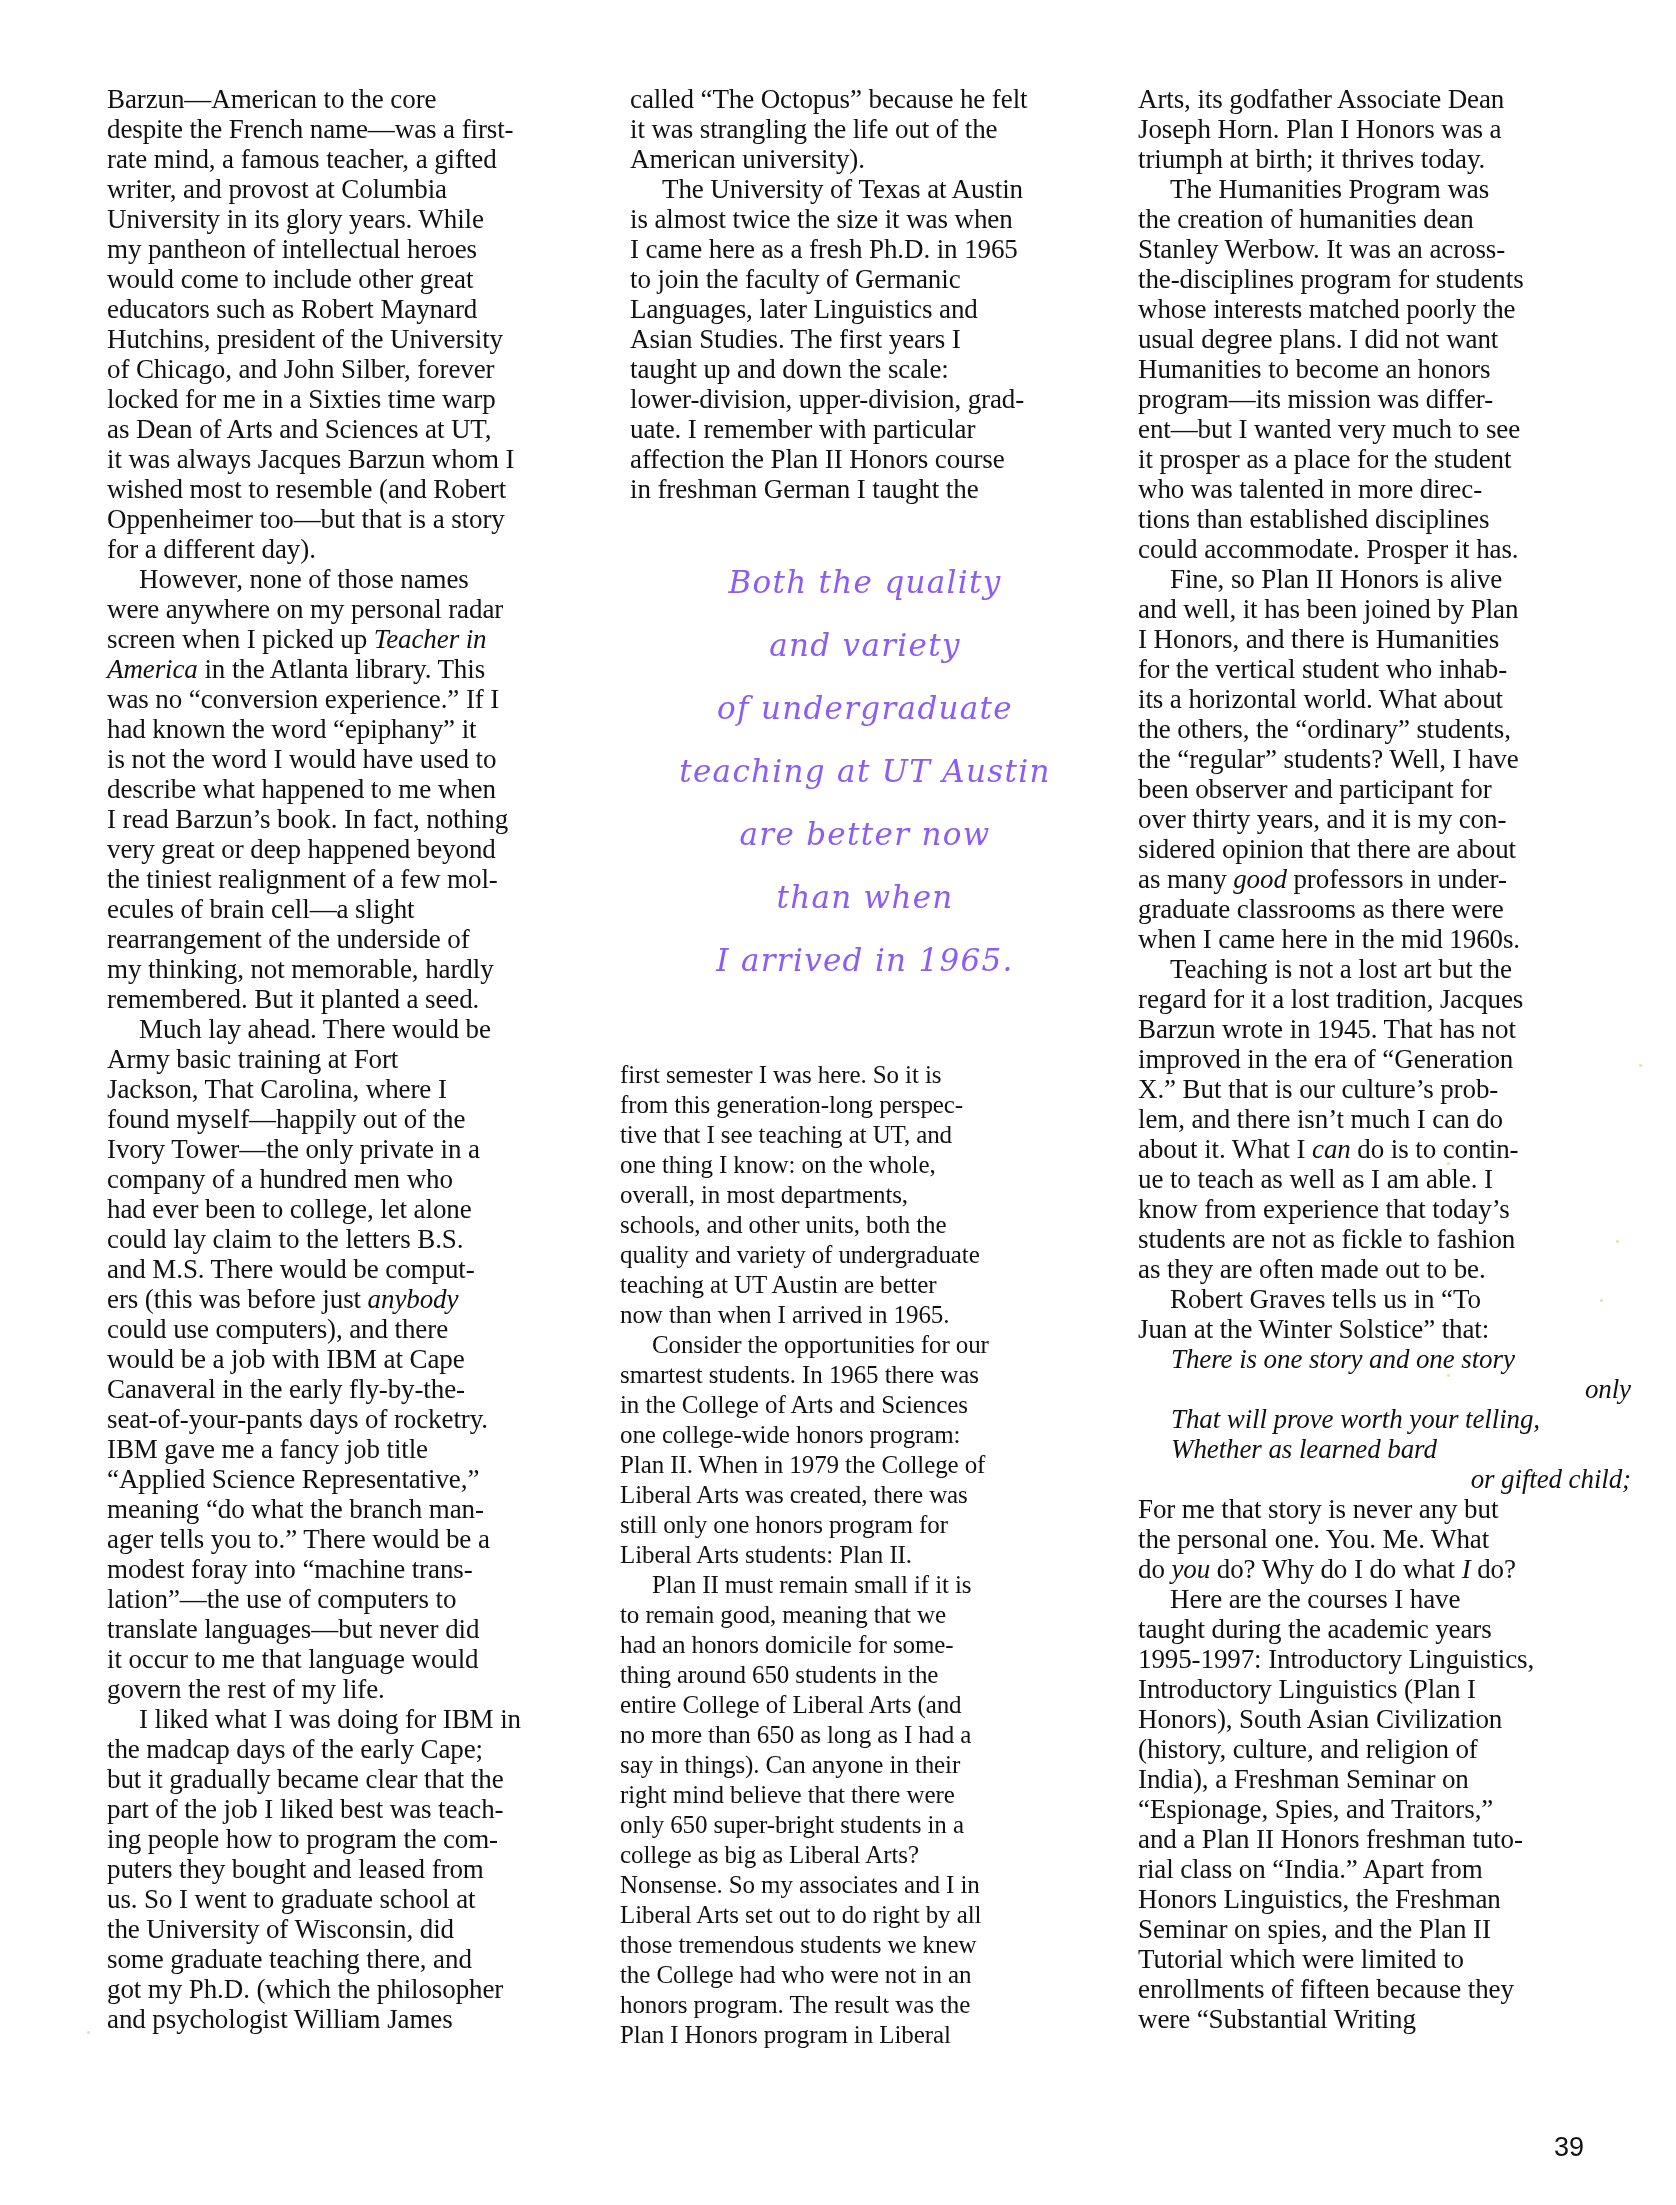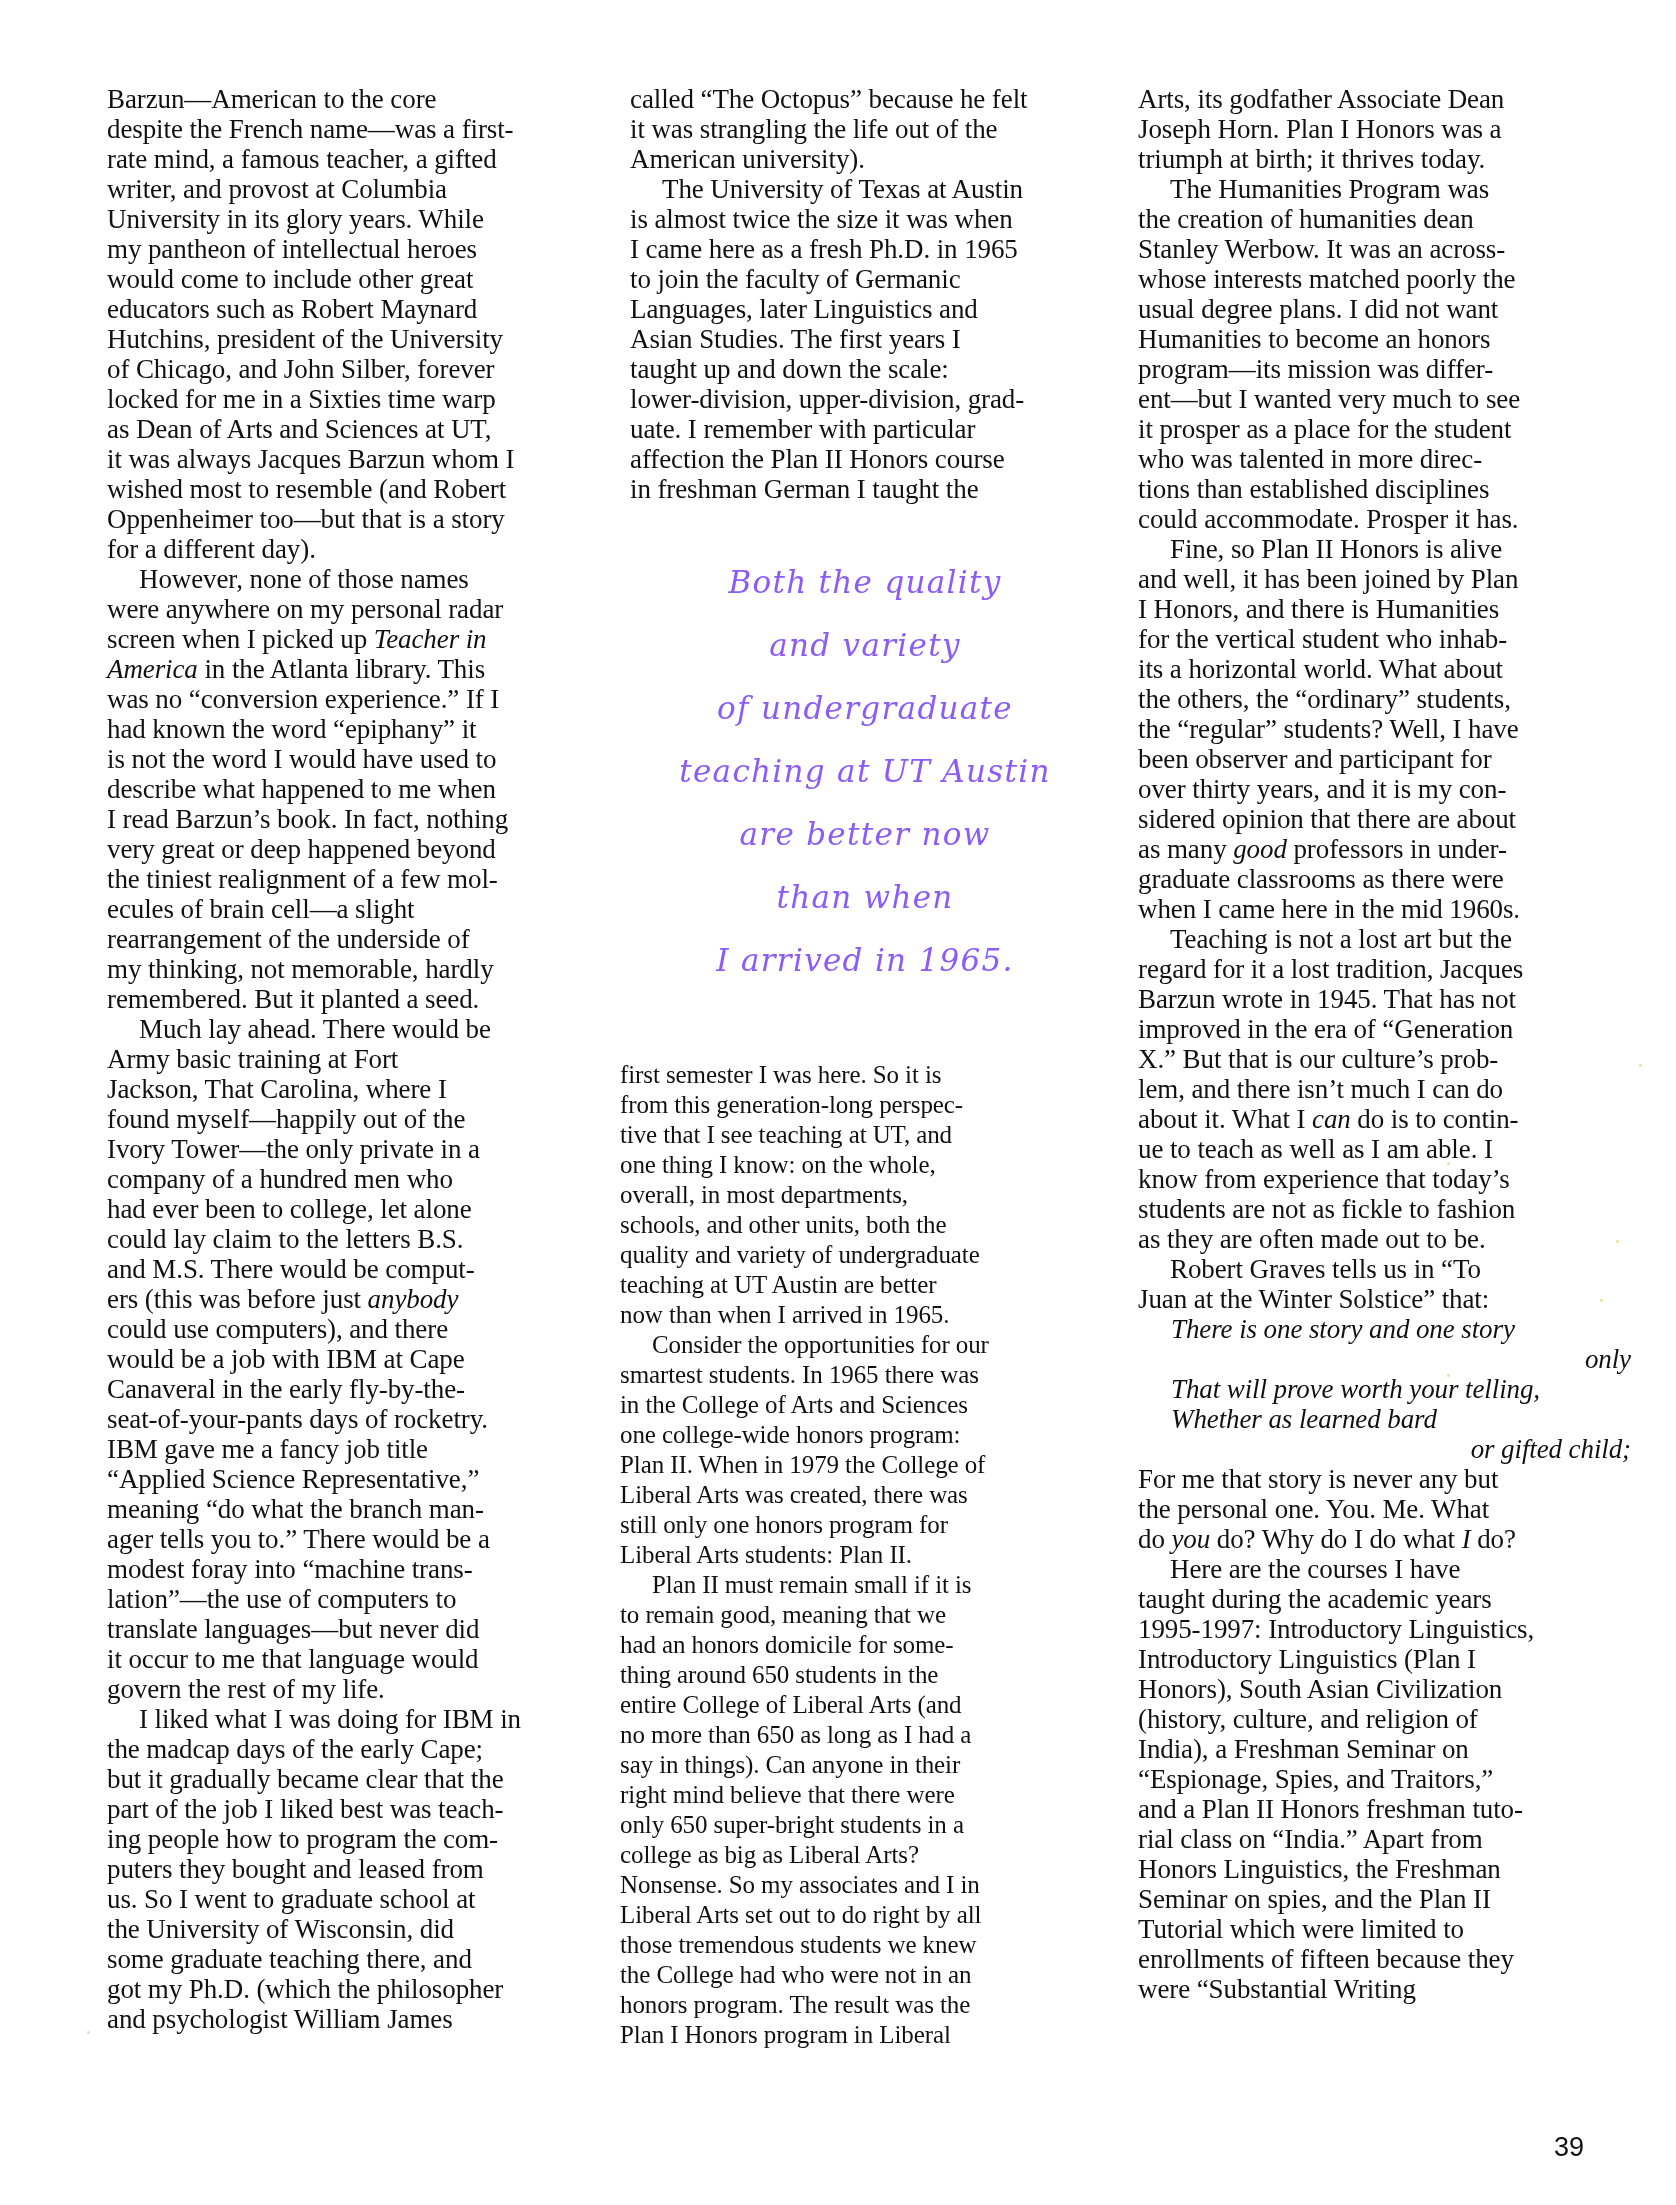--- a/index.html
+++ b/index.html
@@ -222,20 +222,21 @@
       <span class="line">Plan I Honors program in Liberal</span>
     </div>
 
   <div class="column col-3">
       <span class="line">Arts, its godfather Associate Dean</span>
       <span class="line">Joseph Horn. Plan I Honors was a</span>
       <span class="line">triumph at birth; it thrives today.</span>
       <span class="line indent">The Humanities Program was</span>
       <span class="line">the creation of humanities dean</span>
       <span class="line">Stanley Werbow. It was an across-</span>
+      <span class="line">the-disciplines program for students</span>
       <span class="line">whose interests matched poorly the</span>
       <span class="line">usual degree plans. I did not want</span>
       <span class="line">Humanities to become an honors</span>
       <span class="line">program—its mission was differ-</span>
       <span class="line">ent—but I wanted very much to see</span>
       <span class="line">it prosper as a place for the student</span>
       <span class="line">who was talented in more direc-</span>
       <span class="line">tions than established disciplines</span>
       <span class="line">could accommodate. Prosper it has.</span>
       <span class="line indent">Fine, so Plan II Honors is alive</span>

